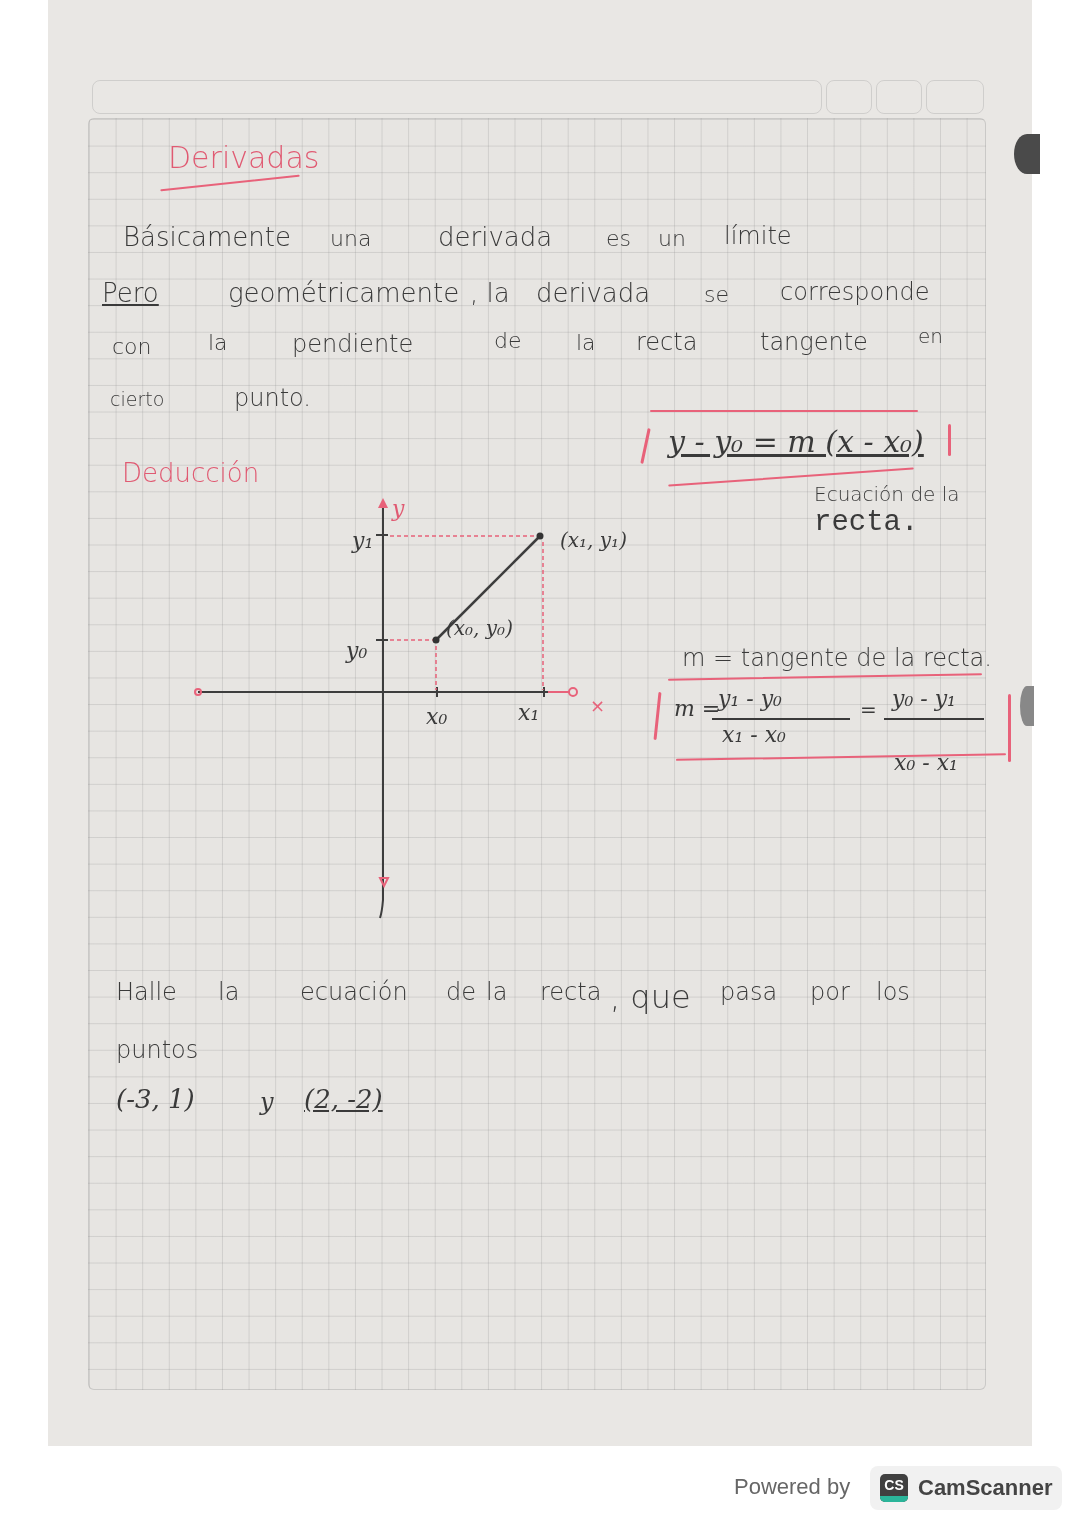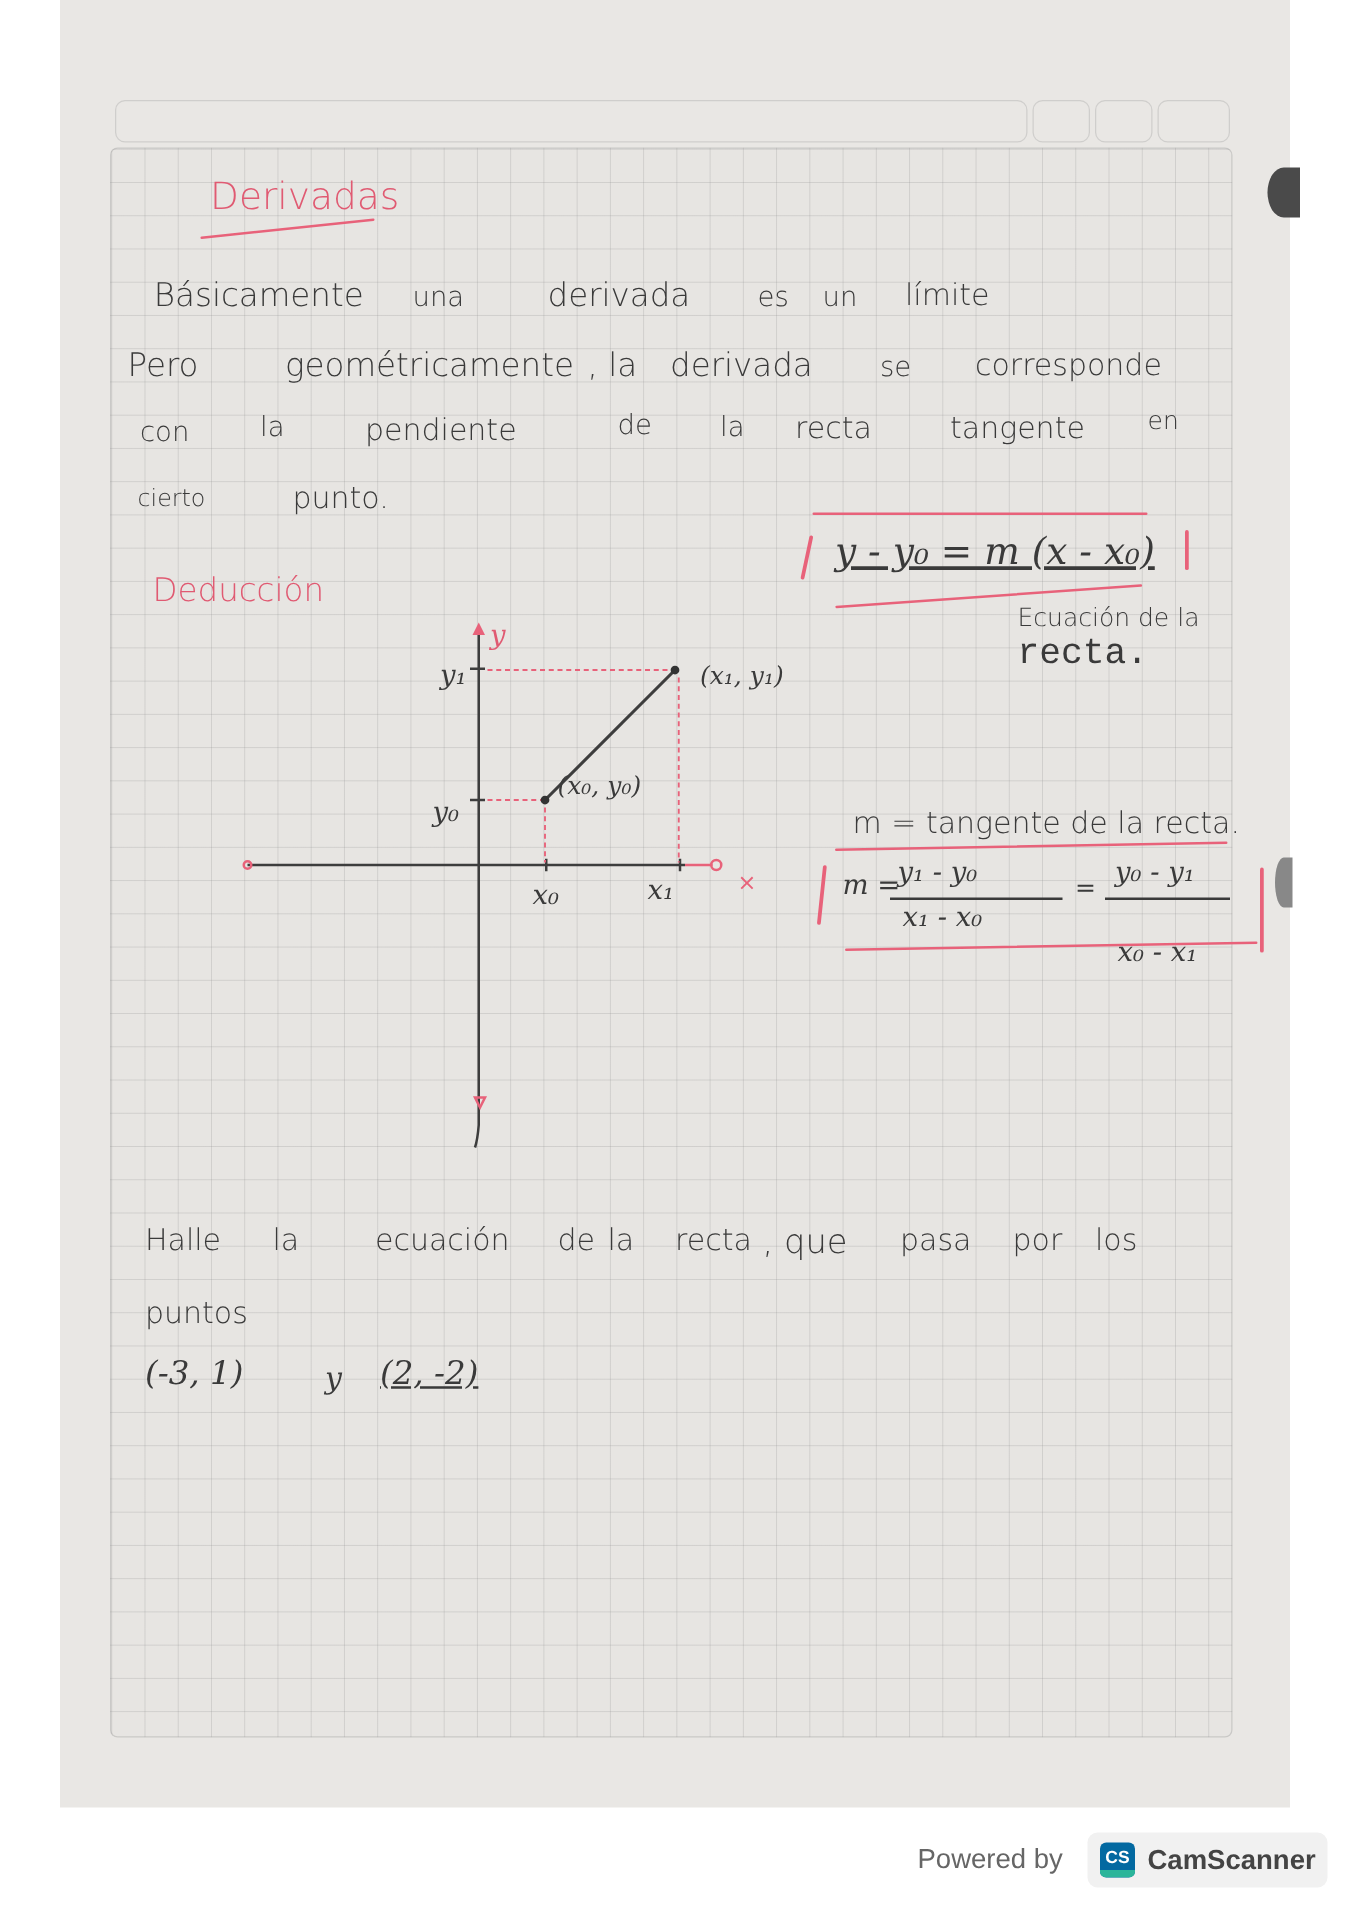--- a/index.html
+++ b/index.html
@@ -47,21 +47,21 @@
     .footer-powered {
       position: absolute; left: 734px; top: 1474px; font-size: 22px; color: #666;
       font-family: "Liberation Sans", sans-serif;
     }
     .cs-badge {
       position: absolute; left: 870px; top: 1466px; width: 192px; height: 44px;
       background: #f1f1f1; border-radius: 8px;
     }
     .cs-logo {
       position: absolute; left: 10px; top: 8px; width: 28px; height: 28px;
-      background: #0369a1; border-radius: 5px; overflow: hidden;
+      background: #404040; border-radius: 5px; overflow: hidden;
       color: #fff; font-weight: bold; font-size: 14px; text-align: center; line-height: 22px;
       font-family: "Liberation Sans", sans-serif;
     }
     .cs-logo::after {
       content: ""; position: absolute; left: 0; bottom: 0; width: 100%; height: 6px; background: #2bb59a;
     }
     .cs-name {
       position: absolute; left: 48px; top: 9px; font-size: 22px; color: #444; font-weight: bold;
       font-family: "Liberation Sans", sans-serif;
     }
@@ -84,21 +84,21 @@
 <div>
   <span class="hw" style="left:102px; top:222px;margin-left:21px;">Básicamente</span>
   <span class="hw" style="left:330px; top:226px; font-size:22px;">una</span>
   <span class="hw" style="left:438px; top:222px;">derivada</span>
   <span class="hw" style="left:606px; top:226px; font-size:22px;">es</span>
   <span class="hw" style="left:658px; top:226px; font-size:22px;">un</span>
   <span class="hw" style="left:724px; top:222px; font-size:24px;">límite</span>
 </div>
 
 <div>
-  <span class="hw" style="left:102px; top:278px;">Pero</span>
+  <span class="hw" style="left:102px; top:278px;text-decoration:underline;">Pero</span>
   <span class="hw" style="left:228px; top:278px;">geométricamente</span>
   <span class="hw" style="left:436px; top:278px;padding-left:34px;">, la</span>
   <span class="hw" style="left:536px; top:278px;">derivada</span>
   <span class="hw" style="left:704px; top:282px; font-size:22px;">se</span>
   <span class="hw" style="left:780px; top:278px; font-size:24px;">corresponde</span>
 </div>
 
 <div>
   <span class="hw" style="left:112px; top:334px; font-size:22px;">con</span>
   <span class="hw" style="left:208px; top:330px; font-size:22px;">la</span>
@@ -177,21 +177,21 @@
   <span class="hw math" style="left:894px; top:722px; font-size:22px;margin-top:28px;">x₀ - x₁</span>
 </div>
 
 <div>
   <span class="hw" style="left:116px; top:978px; font-size:24px;">Halle</span>
   <span class="hw" style="left:218px; top:978px; font-size:24px;">la</span>
   <span class="hw" style="left:300px; top:978px; font-size:24px;">ecuación</span>
   <span class="hw" style="left:446px; top:978px; font-size:24px;">de</span>
   <span class="hw" style="left:486px; top:978px; font-size:24px;">la</span>
   <span class="hw" style="left:540px; top:978px; font-size:24px;">recta</span>
-  <span class="hw" style="left:610px; top:978px; font-size:27px;">, que</span>
+  <span class="hw" style="left:610px; top:978px; font-size:32px;">, que</span>
   <span class="hw" style="left:720px; top:978px; font-size:24px;">pasa</span>
   <span class="hw" style="left:810px; top:978px; font-size:24px;">por</span>
   <span class="hw" style="left:876px; top:978px; font-size:24px;">los</span>
 </div>
 <div class="hw" style="left:116px; top:1036px; font-size:24px;">puntos</div>
 <div>
   <span class="hw math" style="left:116px; top:1084px; font-size:26px;">(-3, 1)</span>
   <span class="hw math" style="left:260px; top:1088px; font-size:24px;">y</span>
   <span class="hw math" style="left:304px; top:1084px; font-size:26px;text-decoration:underline;">(2, -2)</span>
 </div>

